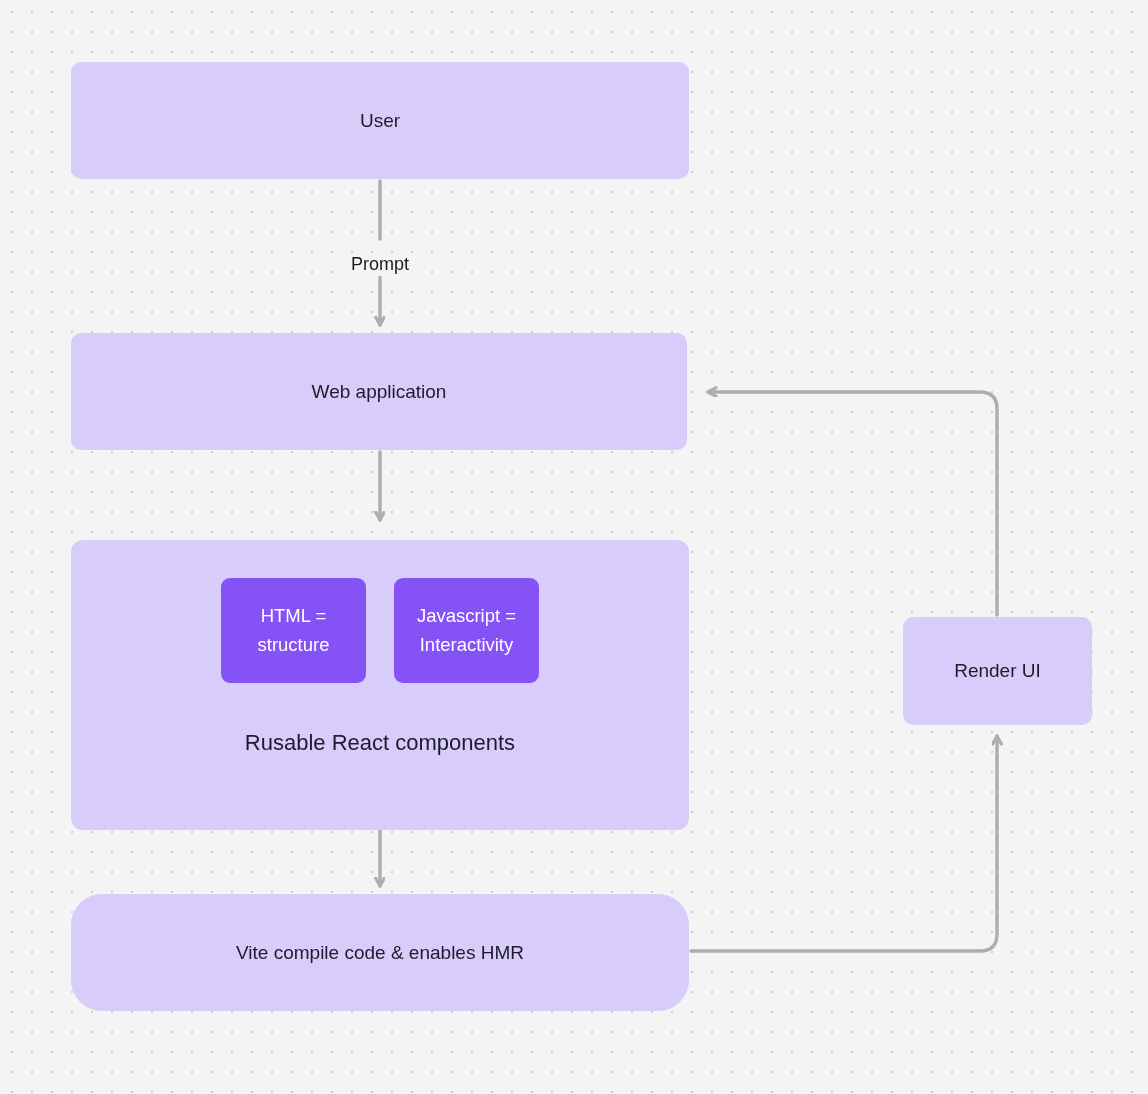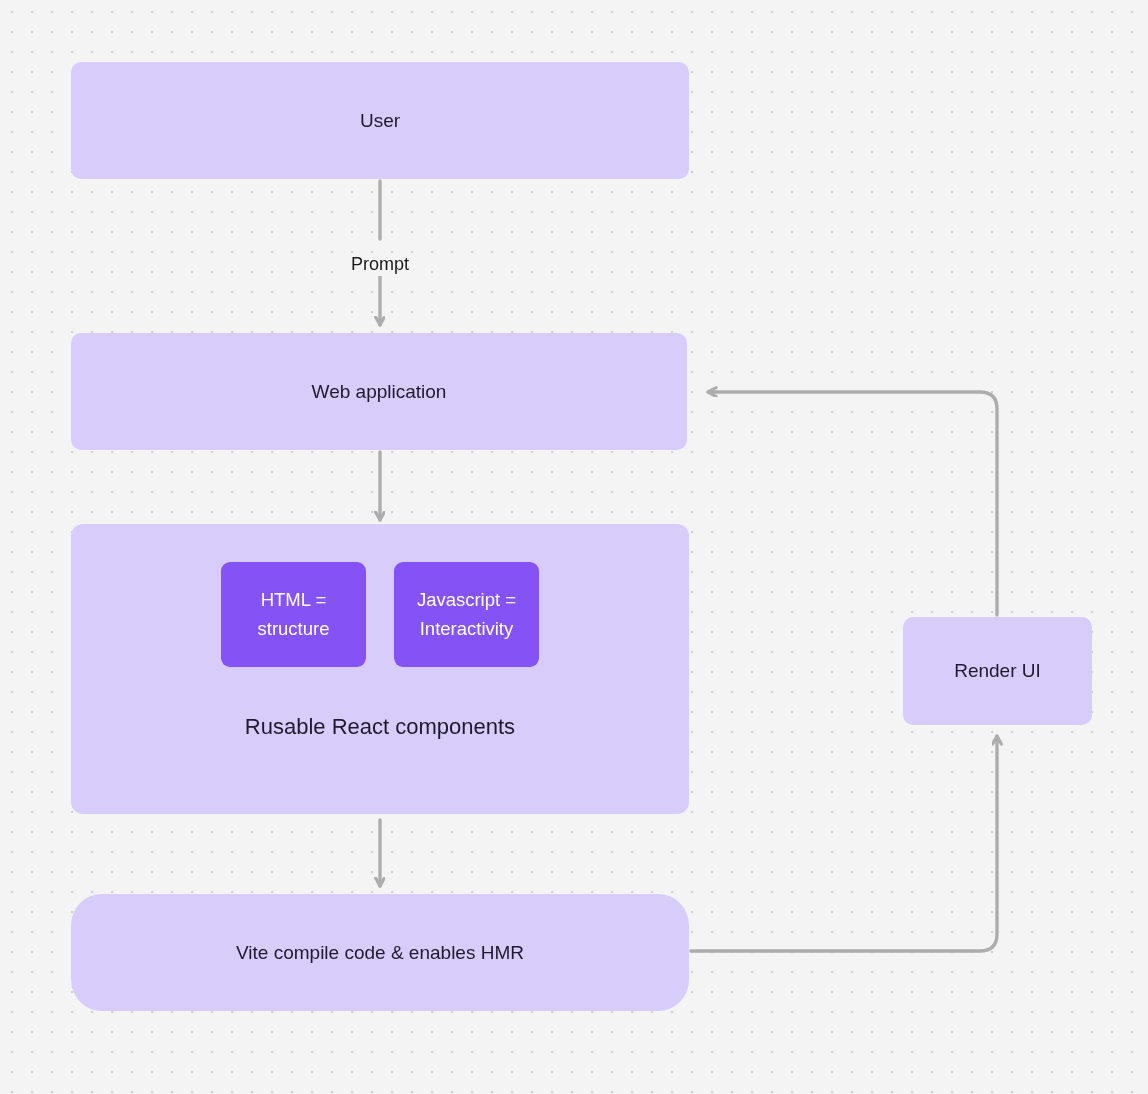--- a/index.html
+++ b/index.html
@@ -49,21 +49,21 @@
   }
 
   .node-label {
     display: block;
     white-space: pre-line;
   }
 
   
   #node-user      { left: 71px;  top: 62px;  width: 618px; height: 117px; }
   #node-webapp    { left: 71px;  top: 333px; width: 616px; height: 117px; }
-  #node-group     { left: 71px;  top: 524px; width: 618px; height: 290px;
+  #node-group     { left: 71px;  top: 540px; width: 618px; height: 290px;
                     display: block; border-radius: 12px; }
   #node-vite      { left: 71px;  top: 894px; width: 618px; height: 117px; border-radius: 31px; }
   #node-render    { left: 903px; top: 617px; width: 189px; height: 108px; }
 
   
   .chips {
     position: absolute;
     left: 0;
     top: 38px;
     width: 618px;

